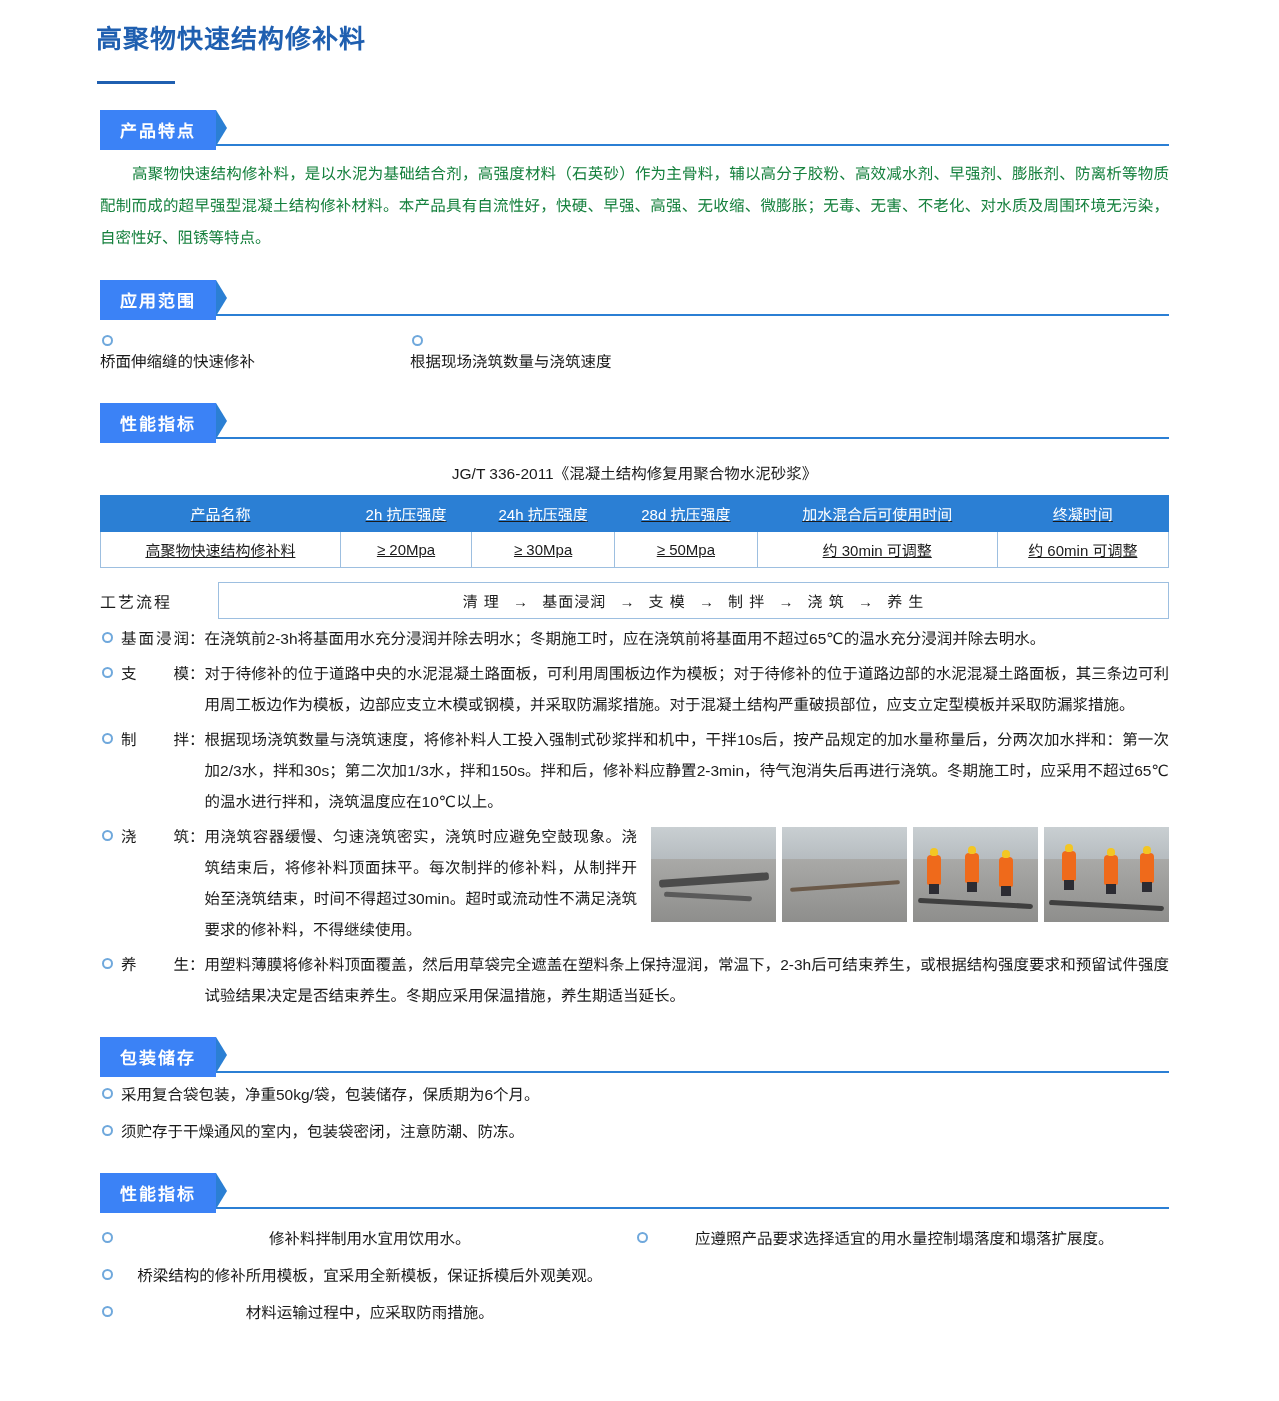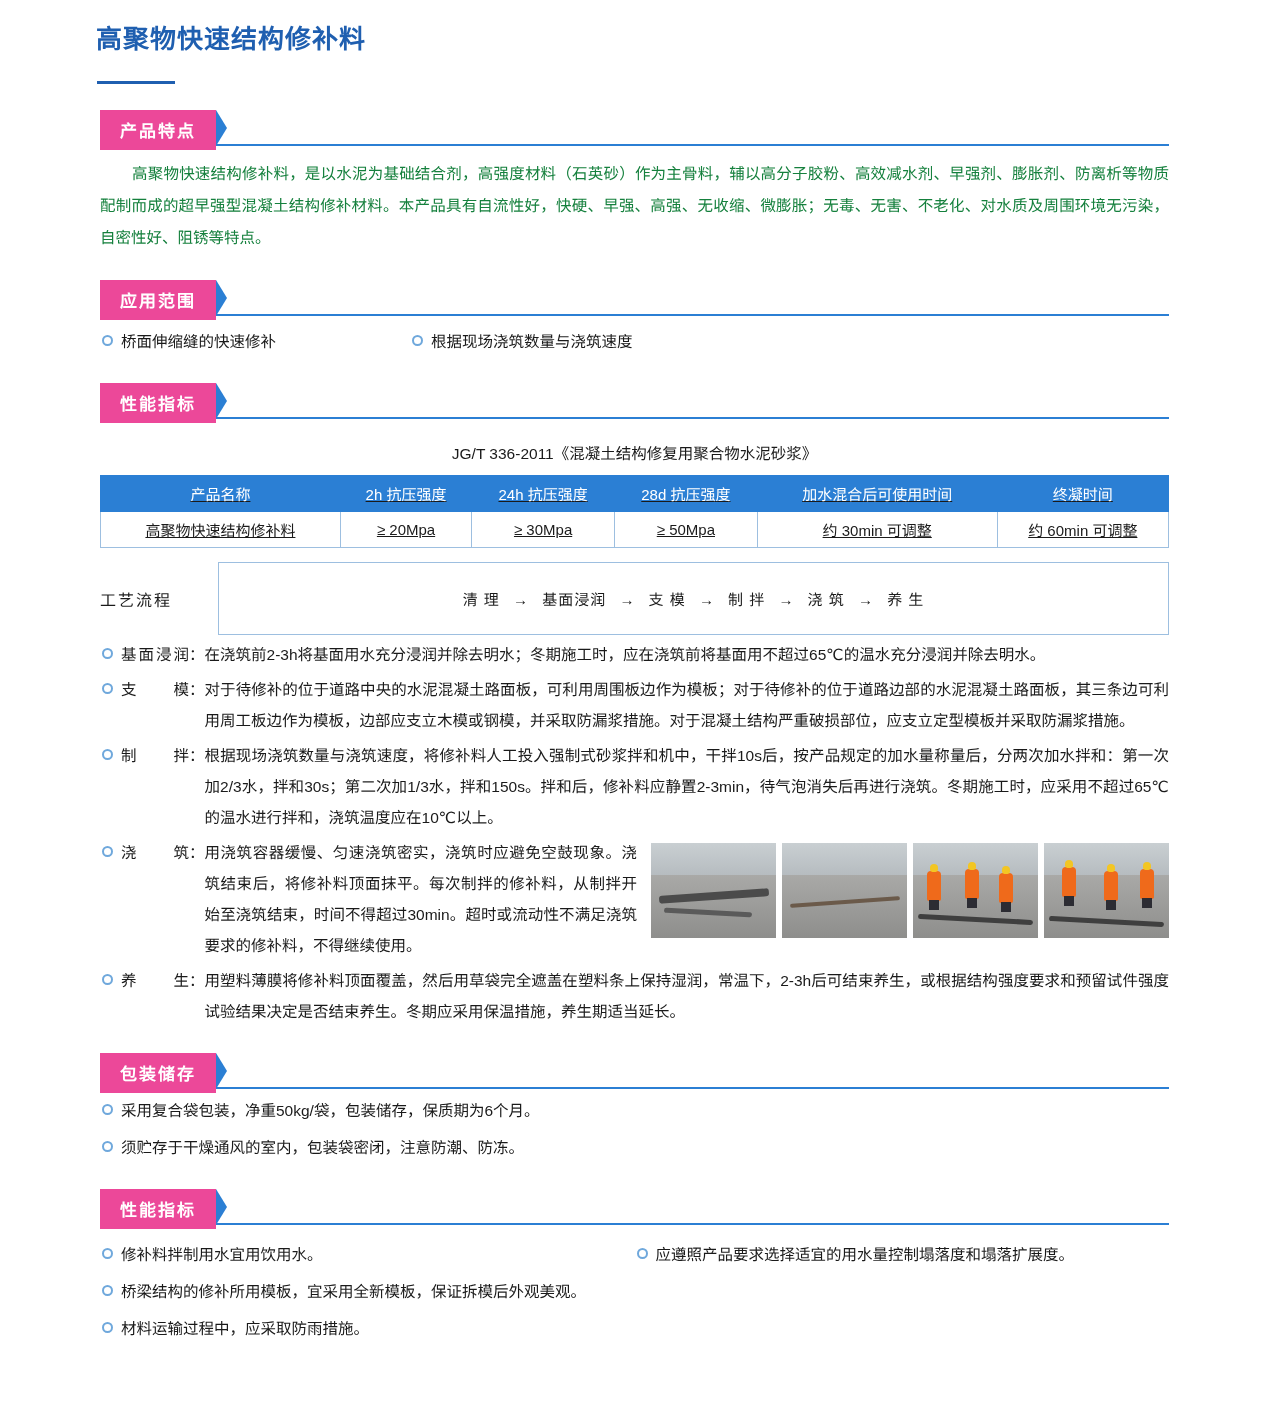--- a/index.html
+++ b/index.html
@@ -44,21 +44,21 @@
     padding: 0 110px 0 100px;
     position: relative;
   }
   .sec-head {
     position: relative;
     height: 36px;
     margin-top: 26px;
   }
   .sec-tag {
     display: inline-block;
-    background: #ec4899;
+    background: #3b82f6;
     color: #ffffff;
     font-size: 17px;
     font-weight: bold;
     letter-spacing: 2px;
     padding: 7px 20px 8px 20px;
     position: relative;
     z-index: 2;
   }
   .sec-tag:after {
     content: "";
@@ -108,21 +108,21 @@
     margin: 9px 8px 0 2px;
     background: #fff;
     box-sizing: border-box;
   }
   .bullet-text { flex: 1 1 auto; }
 
   .two-col-apply {
     display: flex;
     margin-top: 10px;
   }
-  .two-col-apply .bullet-row { margin-top: 0; }
+  .two-col-apply .bullet-row { margin-top: 0; flex-direction: column; }
   .two-col-apply .col1 { width: 310px; }
   .two-col-apply .col2 { flex: 1; }
 
   
   .standard-line {
     text-align: center;
     font-size: 15.5px;
     margin-top: 22px;
     margin-bottom: 12px;
     color: #1a1a1a;
@@ -165,21 +165,21 @@
   }
   .flow-label {
     font-size: 16px;
     width: 118px;
     flex: 0 0 auto;
     letter-spacing: 2px;
   }
   .flow-box {
     flex: 1 1 auto;
     border: 1px solid #9dbfe0;
-    padding: 25px 10px;
+    padding: 7px 10px;
     text-align: center;
     font-size: 15px;
     letter-spacing: 1px;
   }
   .flow-box .arrow { margin: 0 8px; color: #1a1a1a; }
 
   
   .step-row {
     display: flex;
     align-items: flex-start;
@@ -253,21 +253,21 @@
     content: "";
     position: absolute;
     left: 2px;
     bottom: -9px;
     width: 10px;
     height: 10px;
     background: #2c2c33;
   }
 
   
-  .notice-cols { display: flex; margin-top: 8px; }
+  .notice-cols { display: flex; margin-top: 8px; text-align: center; }
   .notice-cols .ncol { width: 50%; box-sizing: border-box; padding-right: 16px; }
   .clearfix:after { content: ""; display: table; clear: both; }
 </style>
 </head>
 <body>
 
 <div class="page">
 
   <h1 class="doc-title">高聚物快速结构修补料</h1>
   <div class="title-rule"></div>

